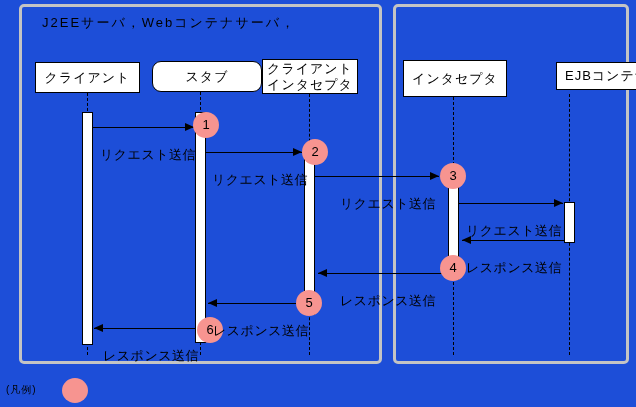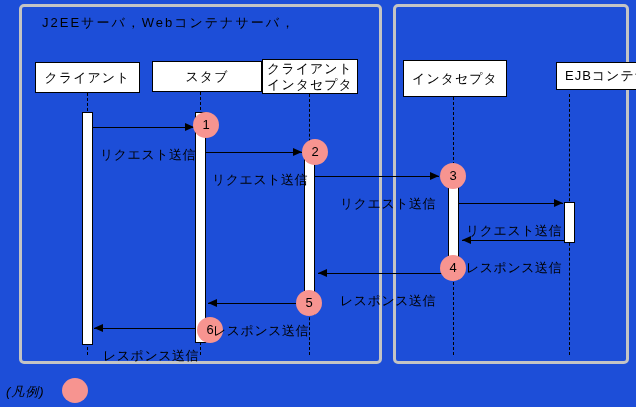--- a/index.html
+++ b/index.html
@@ -43,21 +43,21 @@
   }
   .msg-label{
     position:absolute;font-size:13px;white-space:nowrap;z-index:5;letter-spacing:0.5px;margin-top:36px;
   }
   .trace-point{
     position:absolute;width:26px;height:26px;border-radius:50%;
     background:var(--trace_point,#f79490);z-index:4;
     text-align:center;line-height:26px;font-size:13px;color:#000;
   }
   .legend-label,.legend-text{
-    position:absolute;font-size:13px;letter-spacing:1px;white-space:nowrap;z-index:5;font-style:italic;
+    position:absolute;font-size:10px;letter-spacing:1px;white-space:nowrap;z-index:5;
   }
   .legend-marker{
     position:absolute;width:26px;height:25px;border-radius:50%;
     background:var(--trace_point,#f79490);z-index:5;
   }
 </style>
 </head>
 <body>
 
 <div id="stage">
@@ -71,21 +71,21 @@
 
   <div class="lifeline" style="left:87px;top:93px;height:262px;"></div>
   <div class="lifeline" style="left:200px;top:92px;height:263px;"></div>
   <div class="lifeline" style="left:309px;top:94px;height:261px;"></div>
   <div class="lifeline" style="left:453px;top:97px;height:258px;"></div>
   <div class="lifeline" style="left:569px;top:94px;height:261px;"></div>
 
   <div class="actor" style="left:35px;top:62px;width:105px;height:31px;">
     <span>クライアント</span>
   </div>
-  <div class="actor" style="left:152px;top:61px;width:110px;height:31px;">
+  <div class="actor" style="left:152px;top:61px;width:110px;height:31px;border-radius:9px;">
     <span>スタブ</span>
   </div>
   <div class="actor" style="left:262px;top:59px;width:96px;height:35px;">
     <span>クライアント</span>
     <span>インタセプタ</span>
   </div>
   <div class="actor" style="left:403px;top:60px;width:104px;height:37px;">
     <span>インタセプタ</span>
   </div>
   <div class="actor" style="left:520px;top:62px;width:102px;height:28px;margin-left:36px;">

